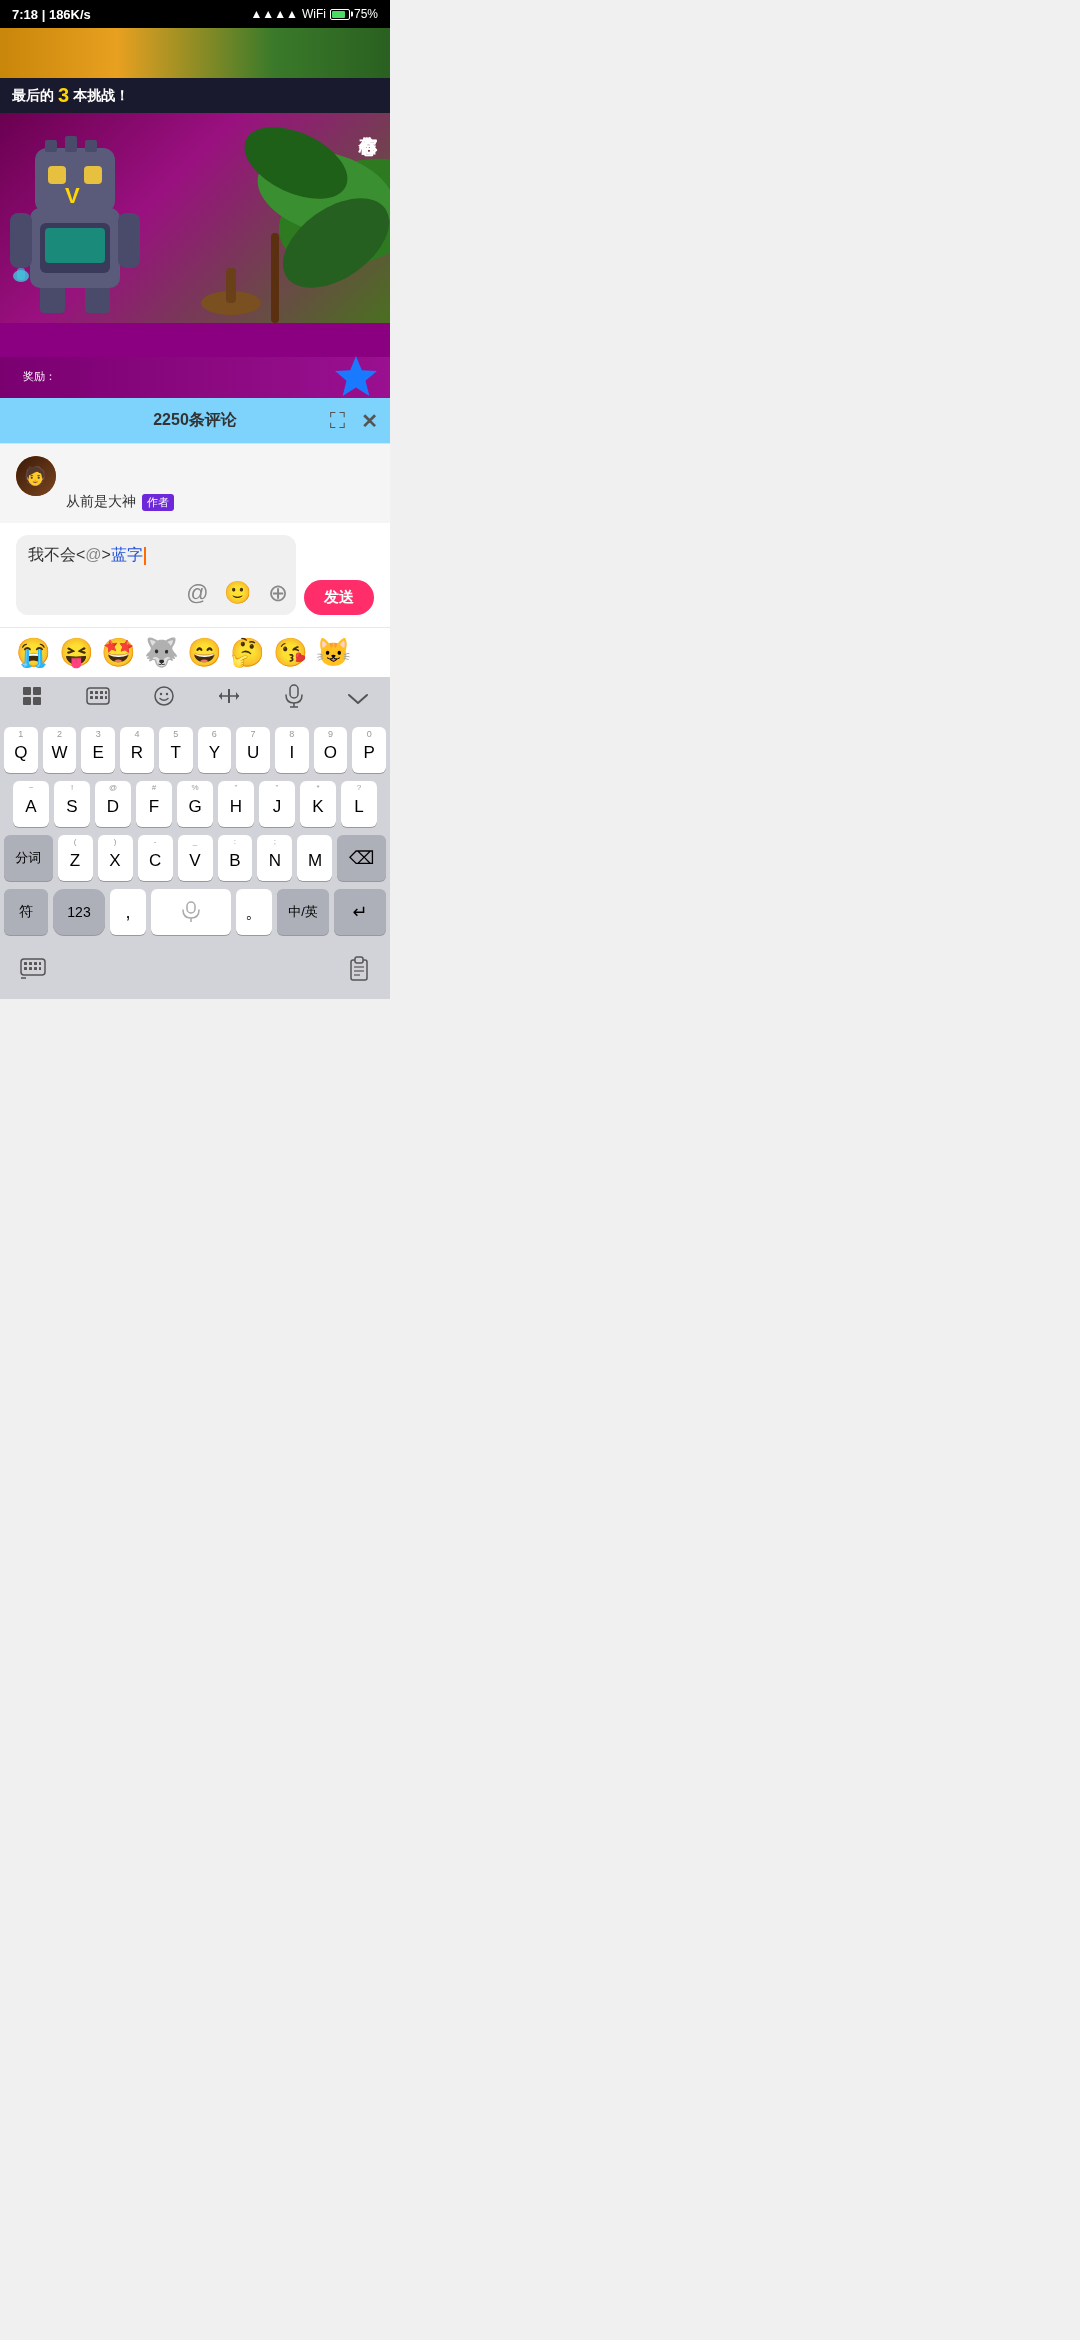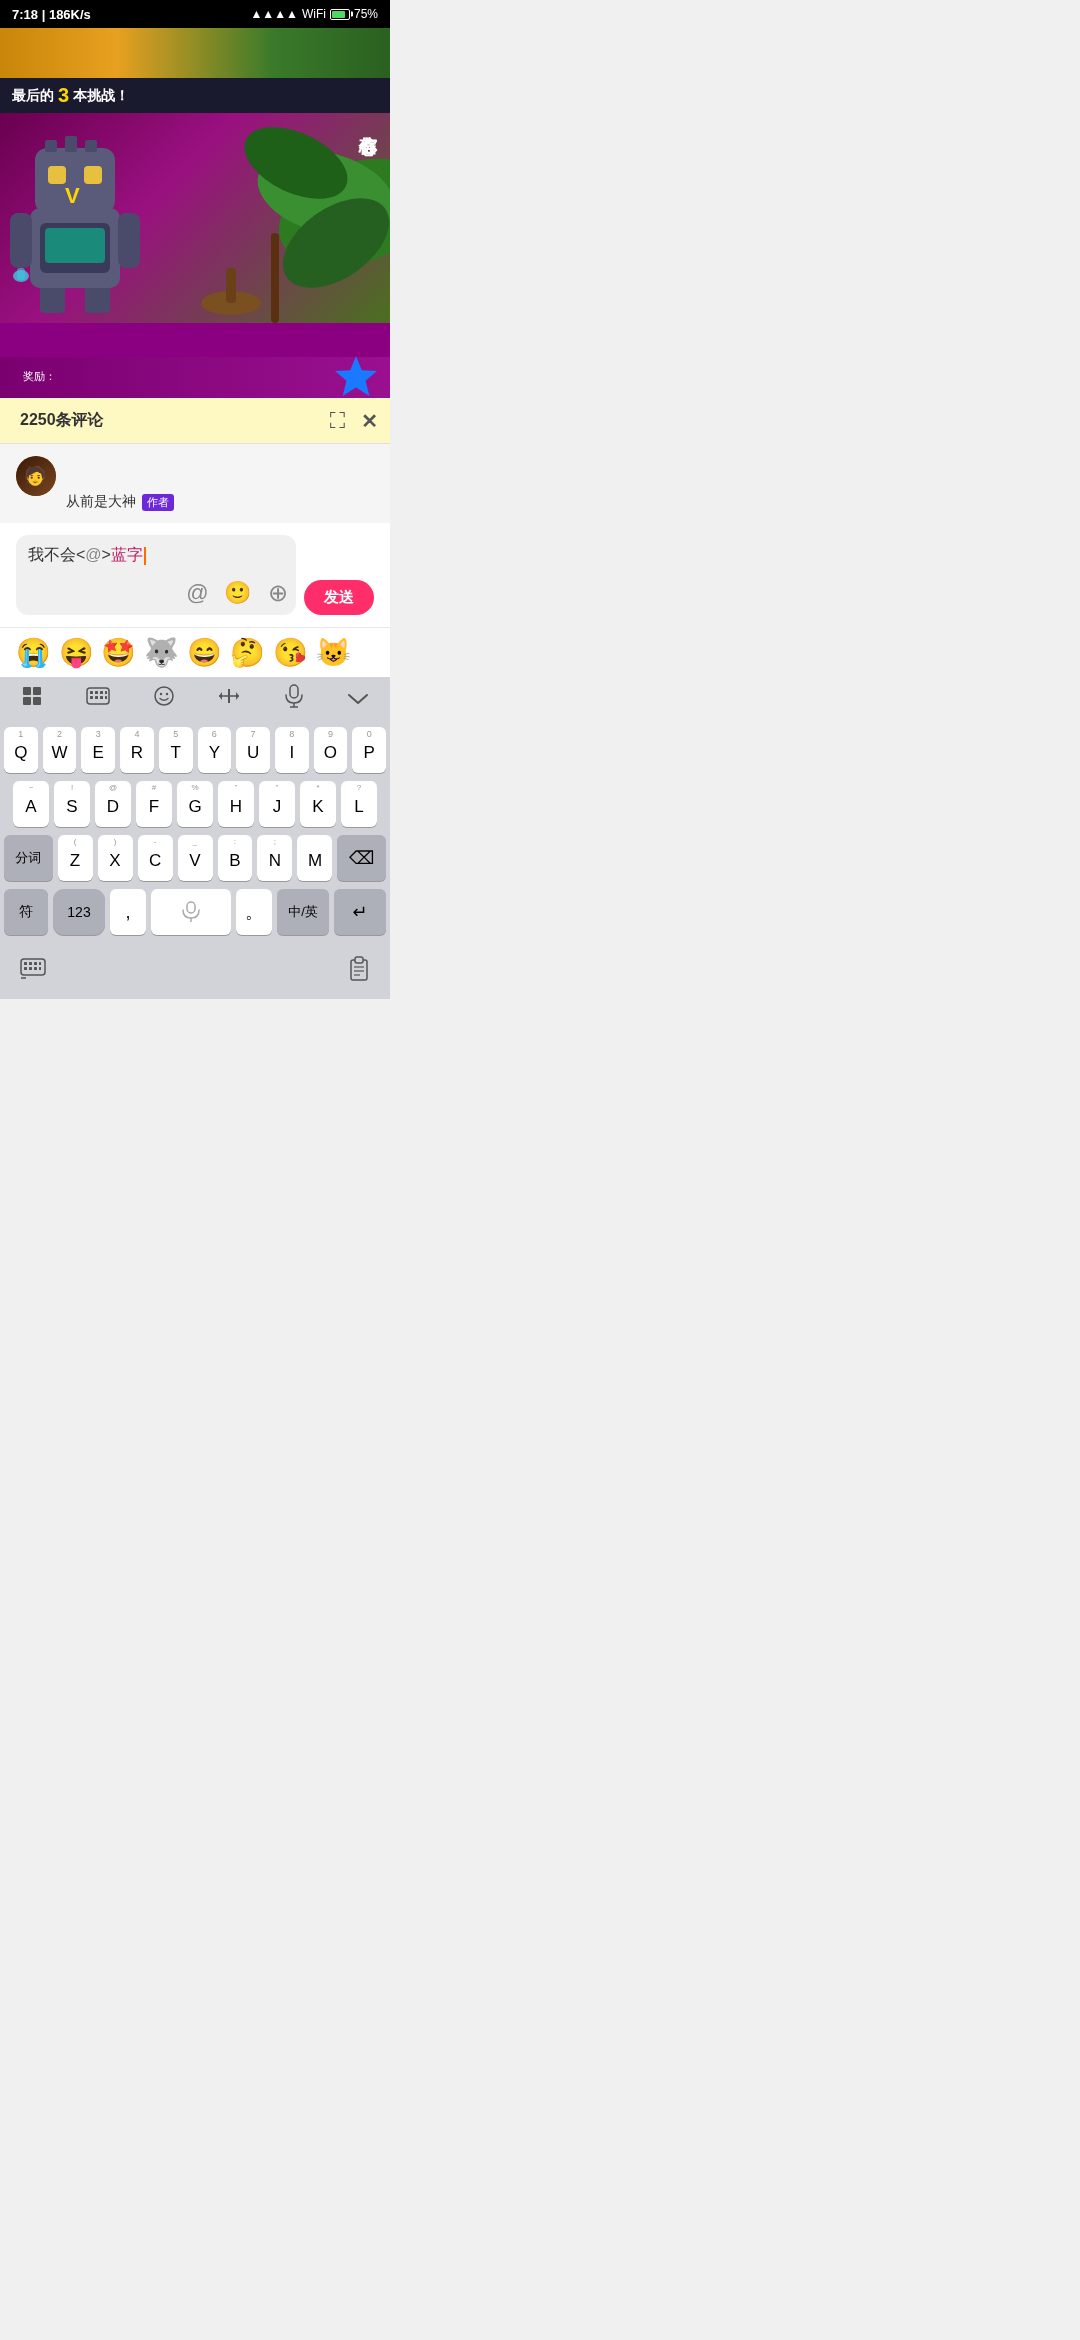--- a/index.html
+++ b/index.html
@@ -92,24 +92,24 @@
       font-size: 26px;
       font-weight: 900;
       text-shadow: 2px 2px 4px #000;
     }
 
     
     .comments-panel {
       background: #f5f5f5;
     }
     .comments-header {
-      background: #fef9c3;
-      display: flex;
-      align-items: center;
-      justify-content: flex-start;
+      background: #7dd3fc;
+      display: flex;
+      align-items: center;
+      justify-content: center;
       padding: 12px 20px;
       position: relative;
       border-bottom: 1px solid #e0e0e0;
     }
     .comments-count {
       font-size: 16px;
       font-weight: 600;
       color: #333;
     }
     .header-actions {
@@ -187,21 +187,21 @@
       font-size: 16px;
       color: #333;
       position: relative;
     }
     .input-text-content {
       font-size: 16px;
       color: #333;
       display: inline;
     }
     .input-text-at { color: #888; }
-    .input-text-blue { color: #be185d; }
+    .input-text-blue { color: #1d4ed8; }
     .cursor {
       display: inline-block;
       width: 2px;
       height: 18px;
       background: #ff6b00;
       vertical-align: middle;
       margin-left: 1px;
       animation: blink 1s infinite;
     }
     @keyframes blink { 0%,100%{opacity:1} 50%{opacity:0} }

